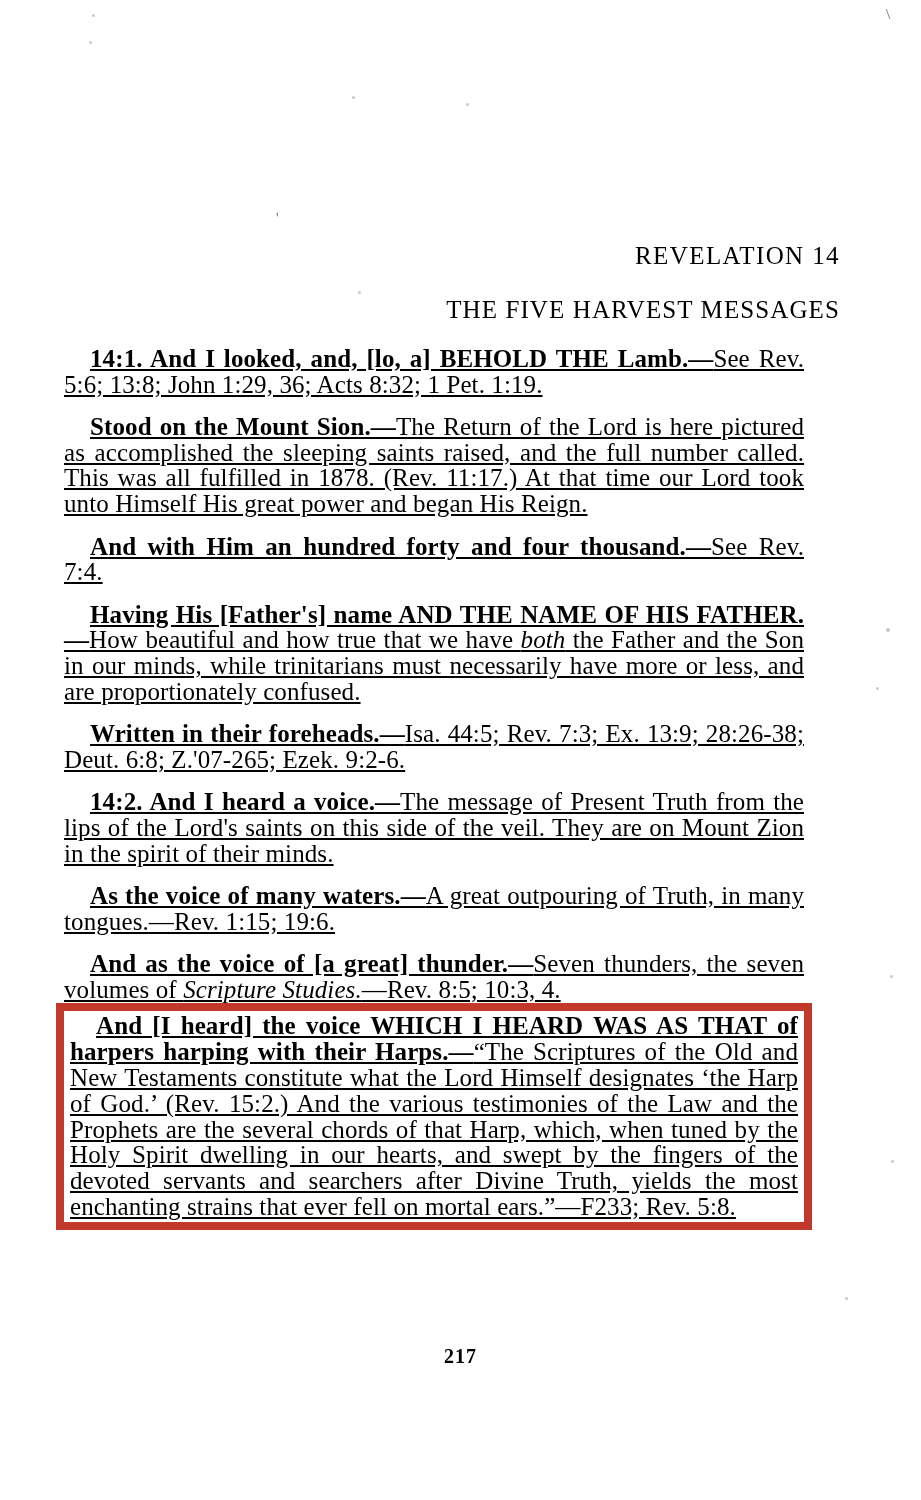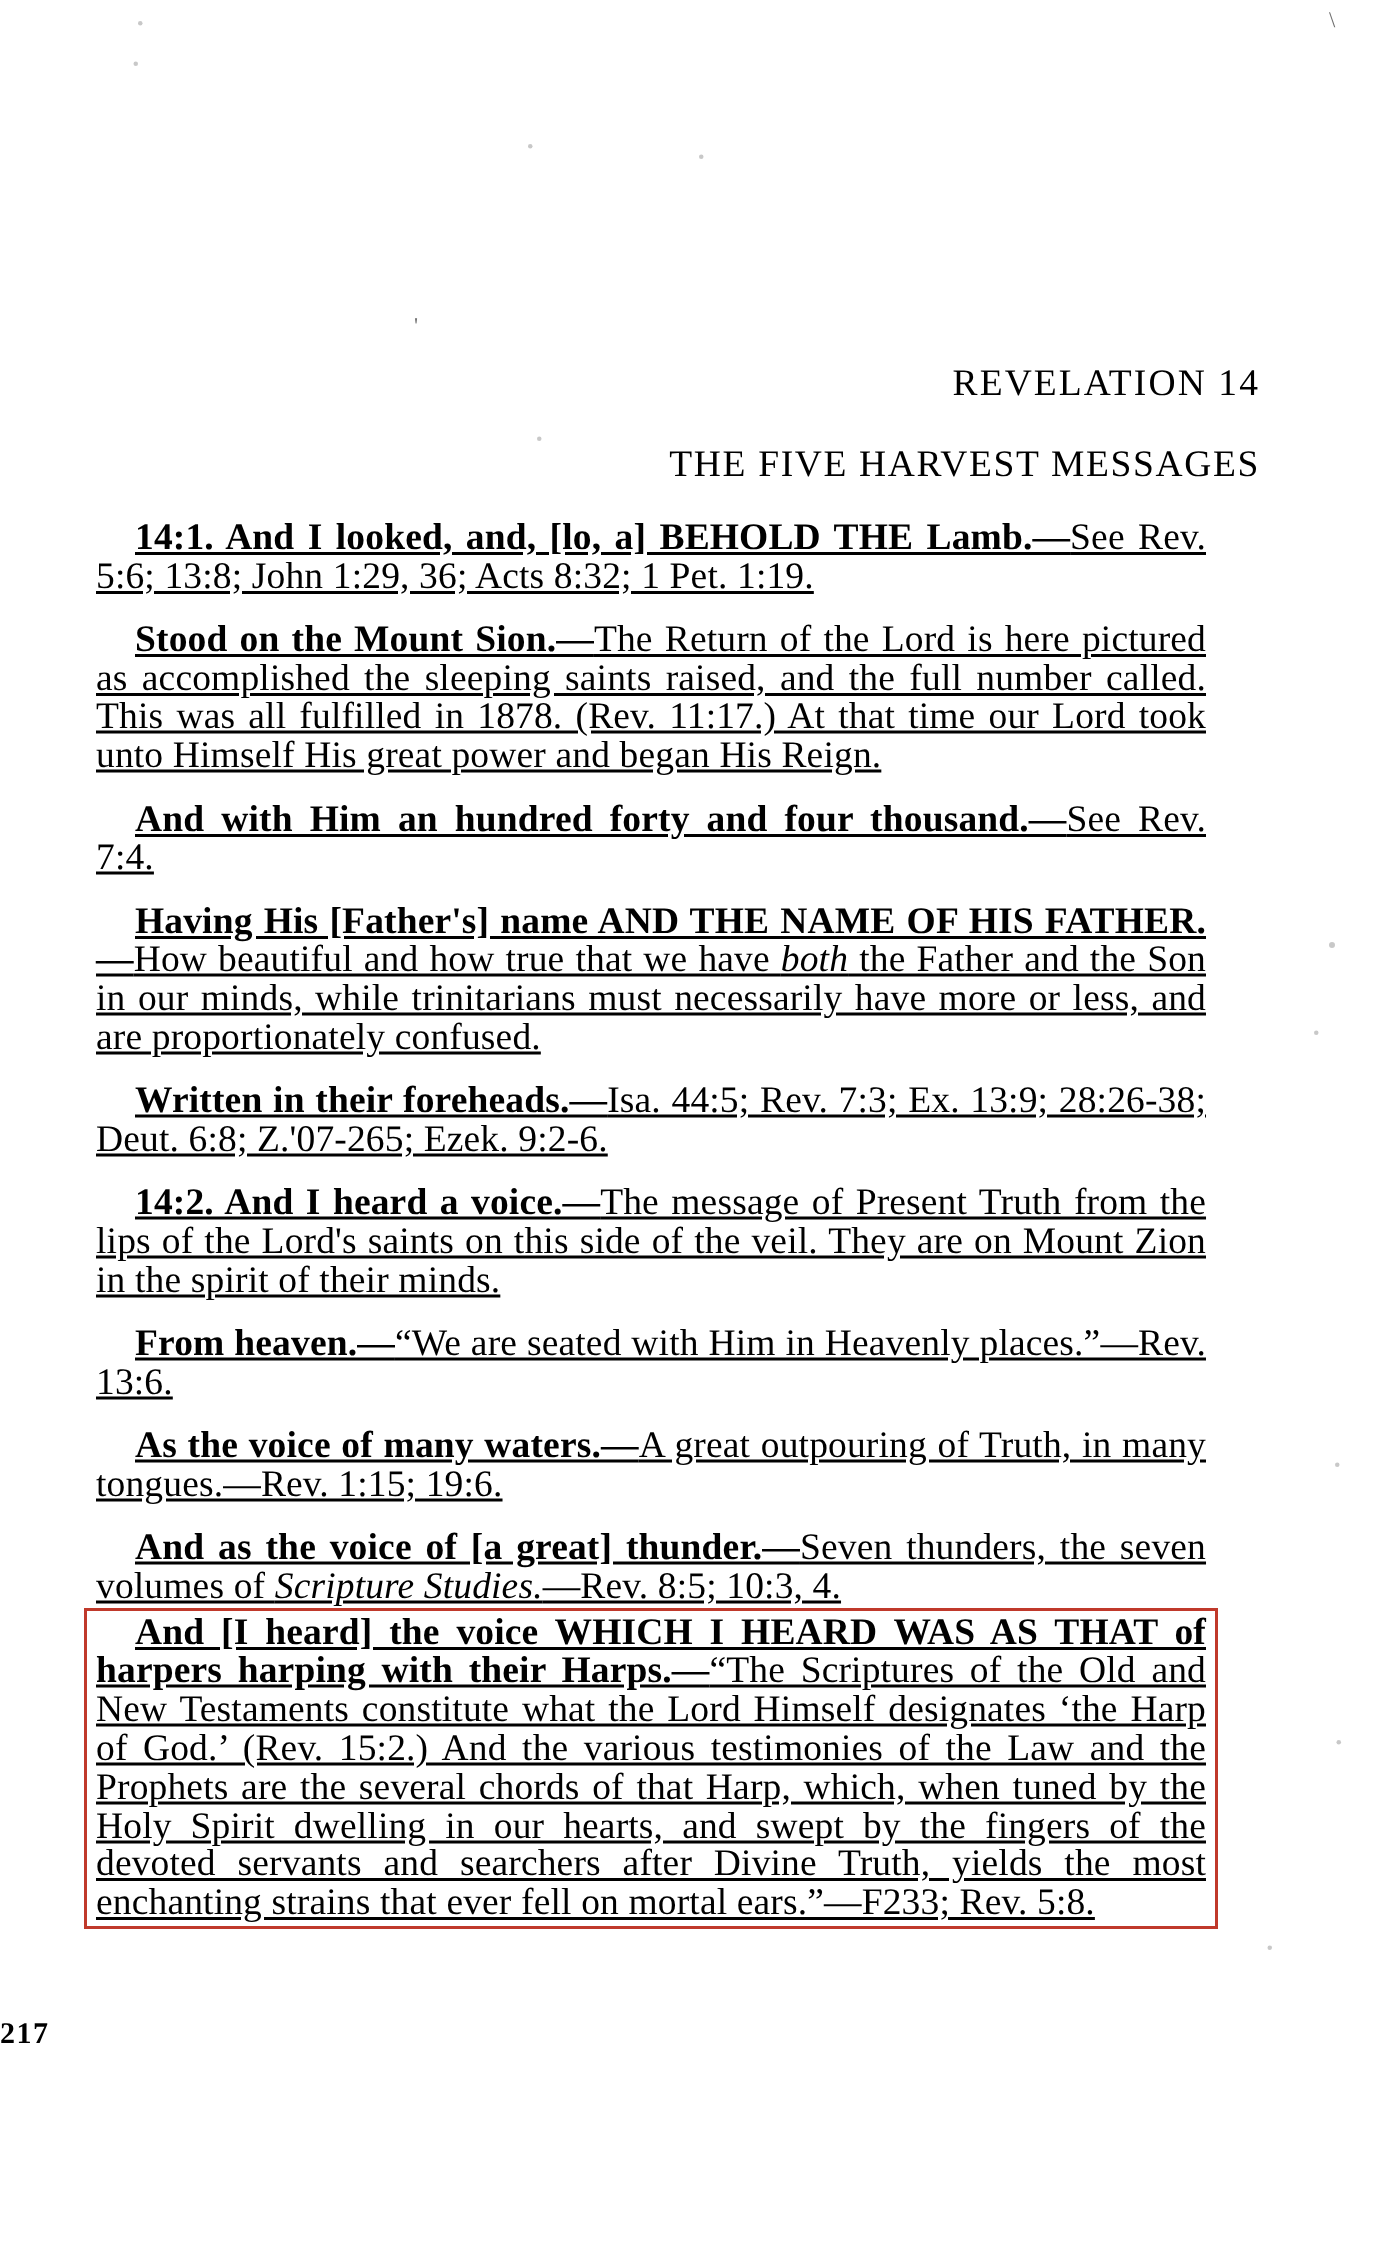--- a/index.html
+++ b/index.html
@@ -64,32 +64,32 @@
     text-justify: inter-word;
     font-family: "Liberation Serif", serif;
     letter-spacing: .1px;
     text-decoration: underline;
   }
   p.para + p.para { margin-top: 17px; }
   .ind { text-indent: 26px; }
   b { font-weight: 700; }
   i { font-style: italic; }
   .boxed {
-    border: 2px solid #a21caf;
+    border: 8px solid #a21caf;
     padding: 2px 6px 2px 6px;
     margin: 1px -8px 0 -8px;
     position: relative;
   }
   .boxed p.para { line-height: 25.8px; }
   .pagenum {
     position: absolute;
     left: 0;
     top: 1345px;
     width: 921px;
-    text-align: left;
+    text-align: center;
     font-size: 20px;
     font-family: "Liberation Serif", serif;
     font-weight: 700;
     letter-spacing: 1px;
   }
   .tickmark {
     position: absolute;
     color: #6d6d6d;
     font-size: 15px;
     font-family: "Liberation Serif", serif;
@@ -119,21 +119,20 @@
     <h2 class="section-title">THE FIVE HARVEST MESSAGES</h2>
 
     <div class="body-col">
 
       <p class="para ind"><b>14:1. And I looked, and, [lo, a] BEHOLD THE Lamb.—</b>See Rev. 5:6; 13:8; John 1:29, 36; Acts 8:32; 1 Pet. 1:19.</p>
       <p class="para ind"><b>Stood on the Mount Sion.—</b>The Return of the Lord is here pictured as accomplished the sleeping saints raised, and the full number called. This was all fulfilled in 1878. (Rev. 11:17.) At that time our Lord took unto Himself His great power and began His Reign.</p>
       <p class="para ind"><b>And with Him an hundred forty and four thousand.—</b>See Rev. 7:4.</p>
       <p class="para ind"><b>Having His [Father's] name AND THE NAME OF HIS FATHER.—</b>How beautiful and how true that we have <i>both</i> the Father and the Son in our minds, while trinitarians must necessarily have more or less, and are proportionately confused.</p>
       <p class="para ind"><b>Written in their foreheads.—</b>Isa. 44:5; Rev. 7:3; Ex. 13:9; 28:26-38; Deut. 6:8; Z.'07-265; Ezek. 9:2-6.</p>
       <p class="para ind"><b>14:2. And I heard a voice.—</b>The message of Present Truth from the lips of the Lord's saints on this side of the veil. They are on Mount Zion in the spirit of their minds.</p>
-      <p class="para ind"><b>From heaven.—</b>“We are seated with Him in Heavenly places.”—Rev. 13:6.</p>
       <p class="para ind"><b>As the voice of many waters.—</b>A great outpouring of Truth, in many tongues.—Rev. 1:15; 19:6.</p>
       <p class="para ind"><b>And as the voice of [a great] thunder.—</b>Seven thunders, the seven volumes of <i>Scripture Studies.</i>—Rev. 8:5; 10:3, 4.</p>
 
       <div class="boxed" style="border-color: rgb(192, 57, 43);">
         <p class="para ind"><b>And [I heard] the voice WHICH I HEARD WAS AS THAT of harpers harping with their Harps.—</b>“The Scriptures of the Old and New Testaments constitute what the Lord Himself designates ‘the Harp of God.’ (Rev. 15:2.) And the various testimonies of the Law and the Prophets are the several chords of that Harp, which, when tuned by the Holy Spirit dwelling in our hearts, and swept by the fingers of the devoted servants and searchers after Divine Truth, yields the most enchanting strains that ever fell on mortal ears.”—F233; Rev. 5:8.</p>
       </div>
 
 
     </div>
   </div>

